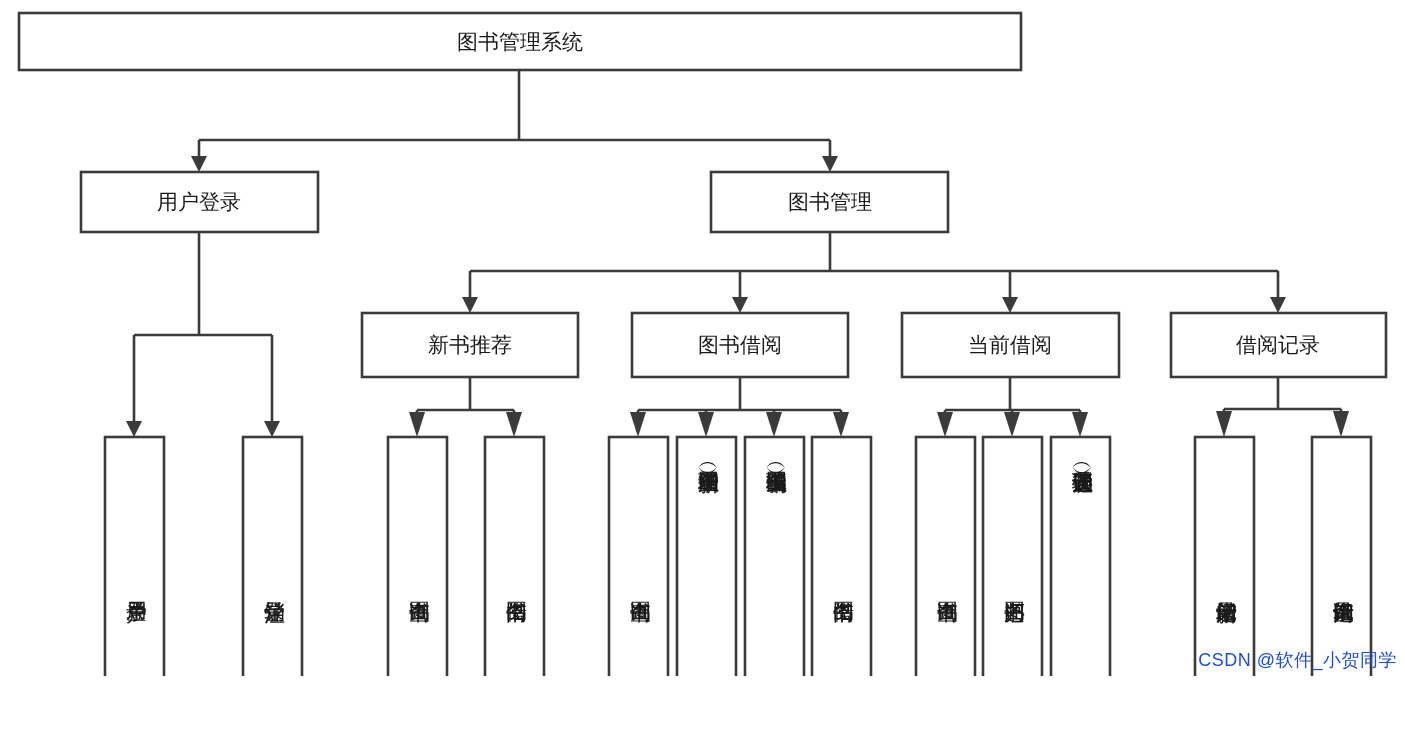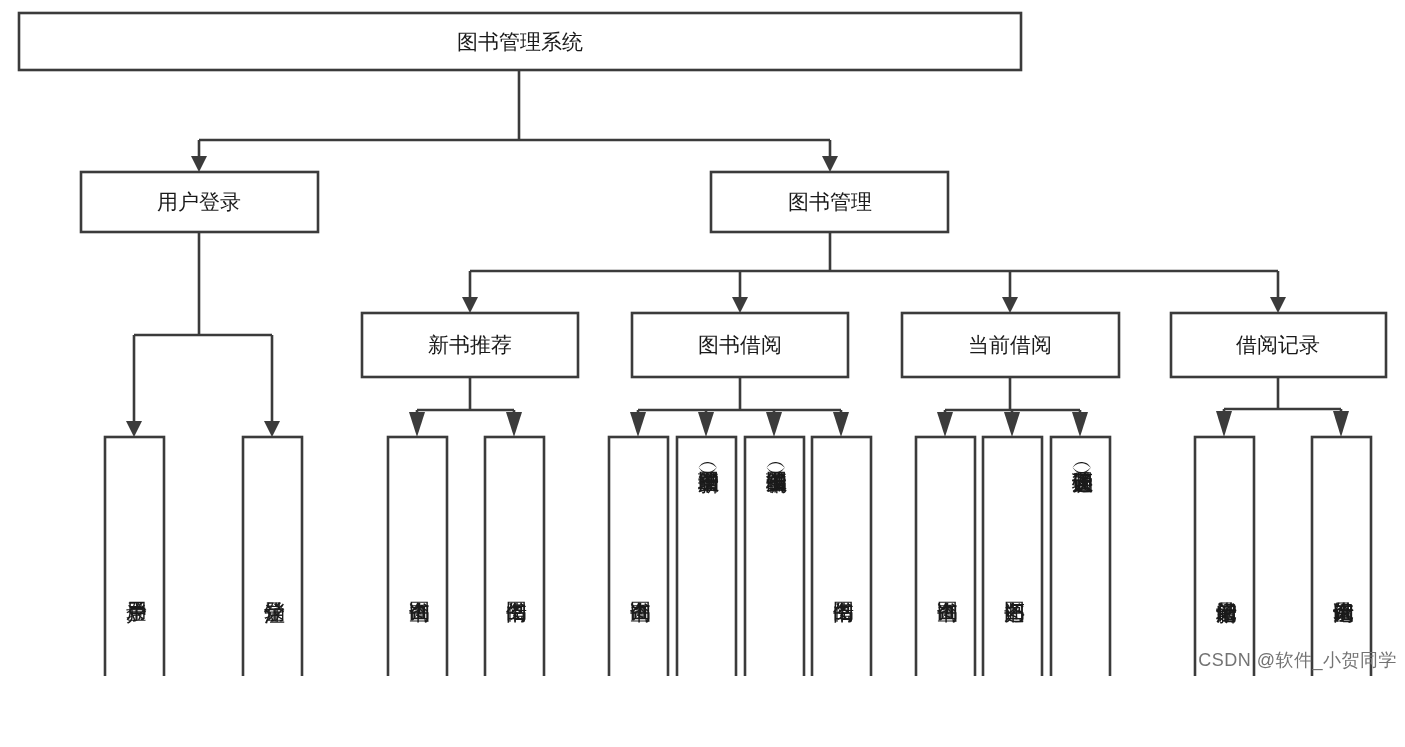--- a/index.html
+++ b/index.html
@@ -50,21 +50,21 @@
   .arrow-head {
     fill: #3b3b3b;
     stroke: none;
   }
   .watermark {
     position: absolute;
     right: 8px;
     bottom: 4px;
     font-family: "Liberation Sans", "DejaVu Sans", sans-serif;
     font-size: 18px;
-    color: #737373;
+    color: #1d4ed8;
     white-space: nowrap;
     letter-spacing: 0.5px;
   }
 </style>
 </head>
 <body>
 
 <div id="diagram-root">
 
   <svg class="diagram-canvas" viewBox="0 0 1405 747">

